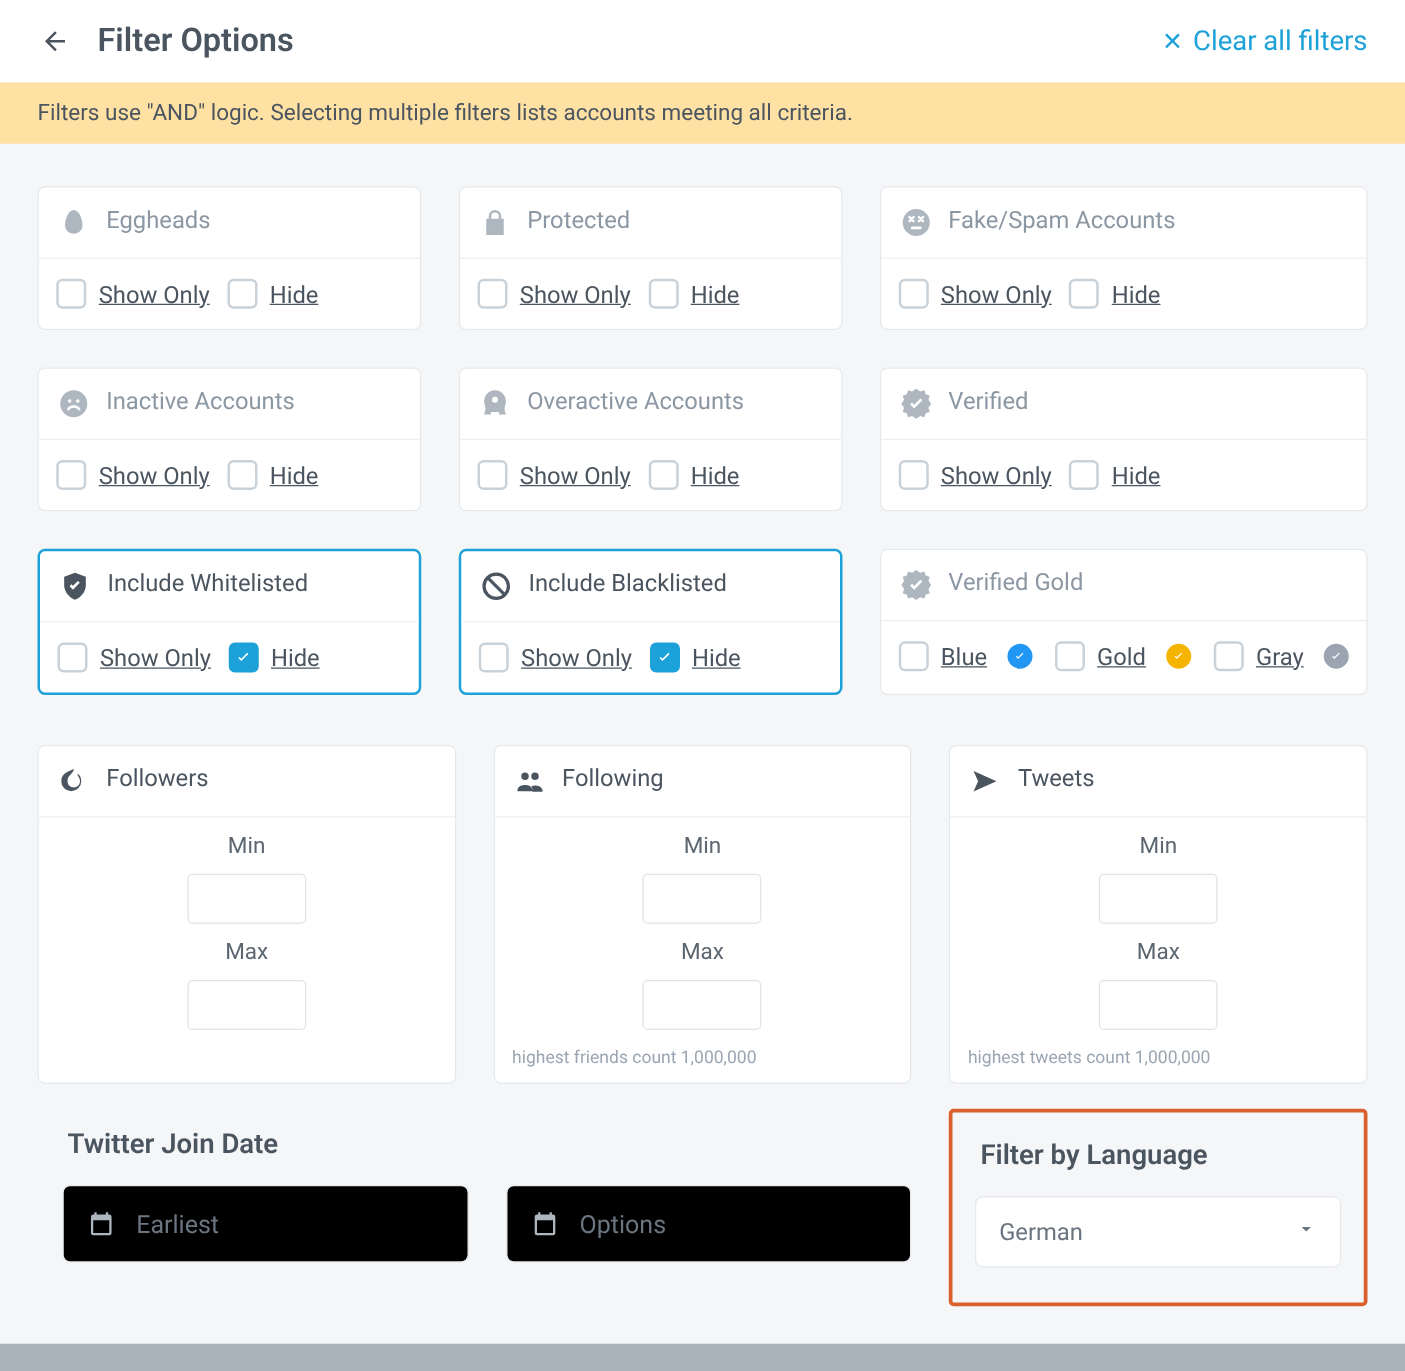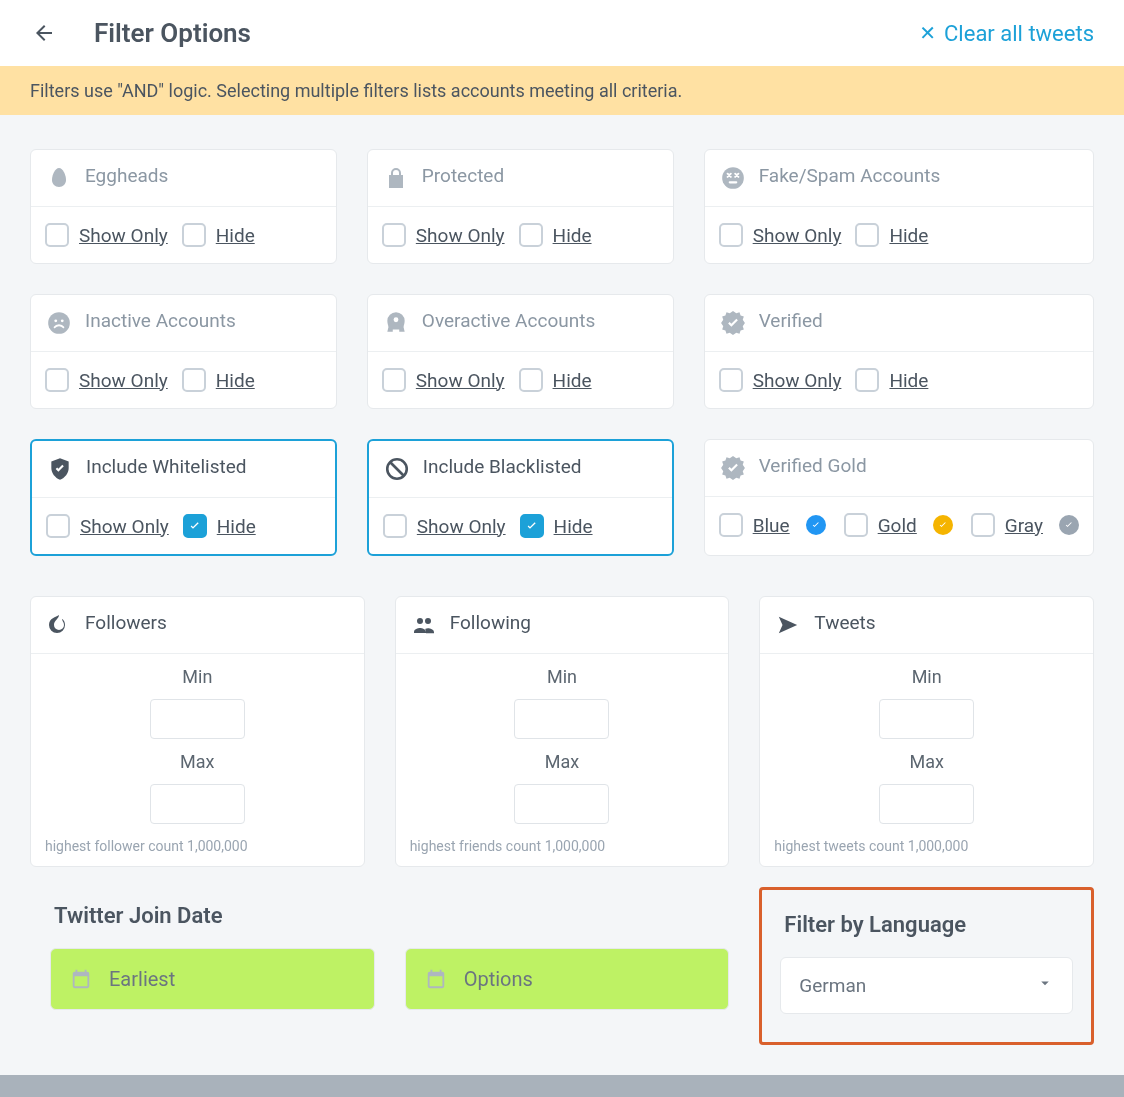--- a/index.html
+++ b/index.html
@@ -10,21 +10,21 @@
     width: 1124px;
   }
   .header {
     display: flex;
     align-items: center;
     justify-content: space-between;
     background: #fff;
     padding: 18px 30px;
   }
   .header-left { display: flex; align-items: center; gap: 20px; }
-  .page-title { font-size: 26px; font-weight: 600; color: #4b5560; margin-left: 16px; }
+  .page-title { font-size: 26px; font-weight: 600; color: #4b5560; }
   .clear-filters { display: flex; align-items: center; gap: 8px; color: #1ca1d8; font-size: 22px; cursor: pointer; }
   .close-x { font-size: 20px; }
   .info-bar {
     background: #ffe1a3;
     padding: 14px 30px;
     color: #4b5560;
     font-size: 18px;
   }
   .grid {
     display: grid;
@@ -85,21 +85,21 @@
   .bottom-row {
     display: grid;
     grid-template-columns: repeat(3, 1fr);
     gap: 30px;
     padding: 0 30px 30px 30px;
   }
   .join-block { grid-column: 1 / span 2; margin-left: 20px; }
   .section-title { font-size: 22px; font-weight: 600; color: #4b5560; padding: 16px 4px 20px 4px; }
   .date-row { display: grid; grid-template-columns: 1fr 1fr; gap: 30px; }
   .date-box {
-    background: #bef264; border: 1px solid #e6e9ec; border-radius: 6px;
+    background: #000000; border: 1px solid #e6e9ec; border-radius: 6px;
     display: flex; align-items: center; gap: 14px;
     padding: 16px 16px; font-size: 20px; color: #6b7580;
   }
   .lang-block {
     border: 3px solid #d9602c;
     border-radius: 4px;
     padding: 6px 18px 28px 18px;
   }
   .lang-select {
     background: #fff; border: 1px solid #e6e9ec; border-radius: 6px;
@@ -128,21 +128,21 @@
   <div class="header-left">
     <span class="icon">
       <svg viewBox="0 0 24 24" width="28" height="24">
           <path class="ic-dark" d="M20 11H7.83l5.59-5.59L12 4l-8 8 8 8 1.41-1.41L7.83 13H20z"></path>
         </svg>
     </span>
     <div class="page-title">Filter Options</div>
   </div>
   <div class="clear-filters">
     <span class="close-x">✕</span>
-    <span>Clear all tweets</span>
+    <span>Clear all filters</span>
   </div>
 </div>
 
 <div class="info-bar">Filters use "AND" logic. Selecting multiple filters lists accounts meeting all criteria.</div>
 
 <div class="grid">
 
   <div class="card">
     <div class="card-header">
       <span class="icon">
@@ -344,21 +344,20 @@
       <div class="card-title dark">Followers</div>
     </div>
     <div class="range-body">
       <div class="range-row">
         <span class="range-lbl">Min</span>
         <input class="range-input" style="">
         <span class="range-lbl">Max</span>
         <input class="range-input" style="">
       </div>
     </div>
-    <div class="hint">highest follower count 1,000,000</div>
   </div>
 
   <div class="card">
     <div class="card-header">
       <span class="icon">
         <svg viewBox="0 0 24 24" width="28" height="24">
             <path class="ic-dark" d="M8 11a3 3 0 1 0 0-6 3 3 0 0 0 0 6zm8 0a3 3 0 1 0 0-6 3 3 0 0 0 0 6zM2 19c0-3 4-4 6-4s6 1 6 4v1H2v-1zm12 0c0-1 0-2-1-3 1-.5 2-.7 3-.7 2 0 6 1 6 4v1h-8v-1.3z"></path>
           </svg>
       </span>
       <div class="card-title dark">Following</div>

